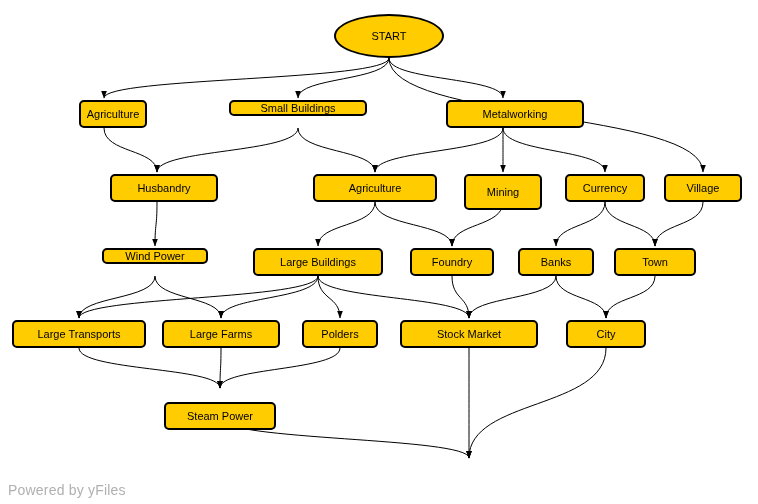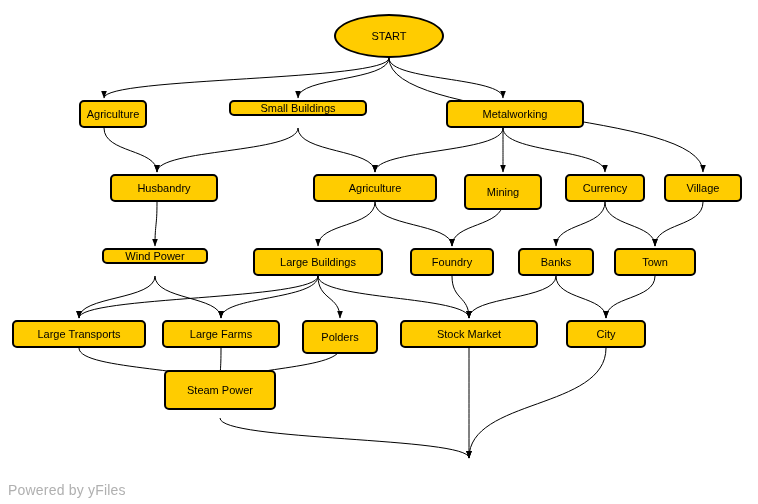--- a/index.html
+++ b/index.html
@@ -137,27 +137,27 @@
   </div>
   <div class="node" style="left:614px;top:248px;width:82px;height:28px;">
     <span>Town</span>
   </div>
   <div class="node" style="left:12px;top:320px;width:134px;height:28px;">
     <span>Large Transports</span>
   </div>
   <div class="node" style="left:162px;top:320px;width:118px;height:28px;">
     <span>Large Farms</span>
   </div>
-  <div class="node" style="left:302px;top:320px;width:76px;height:34px;">
+  <div class="node" style="left:302px;top:320px;width:76px;height:28px;">
     <span>Polders</span>
   </div>
   <div class="node" style="left:400px;top:320px;width:138px;height:28px;">
     <span>Stock Market</span>
   </div>
   <div class="node" style="left:566px;top:320px;width:80px;height:28px;">
     <span>City</span>
   </div>
-  <div class="node" style="left:164px;top:370px;width:112px;height:40px;">
+  <div class="node" style="left:164px;top:402px;width:112px;height:28px;">
     <span>Steam Power</span>
   </div>
 
   <div class="watermark">Powered by yFiles</div>
 </div>
 
 </body></html>

